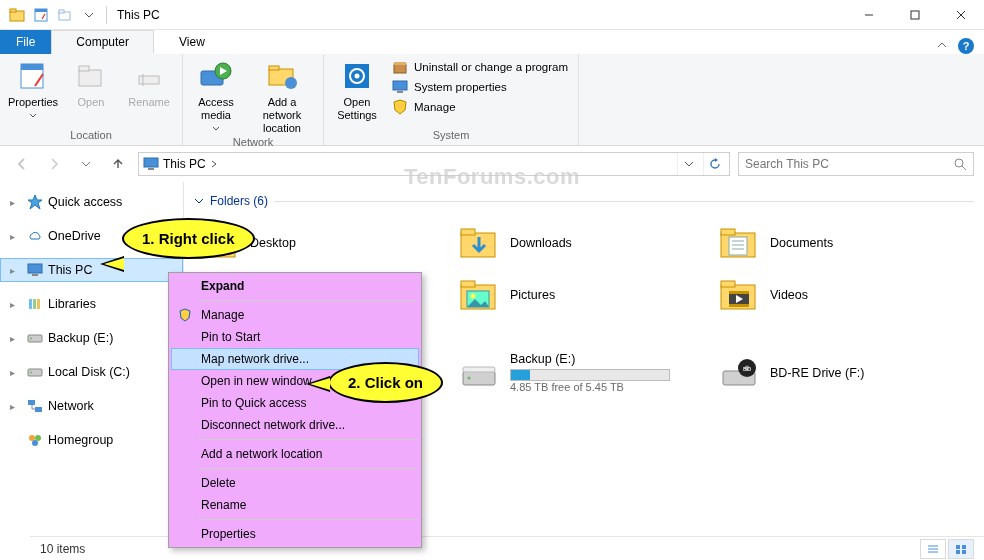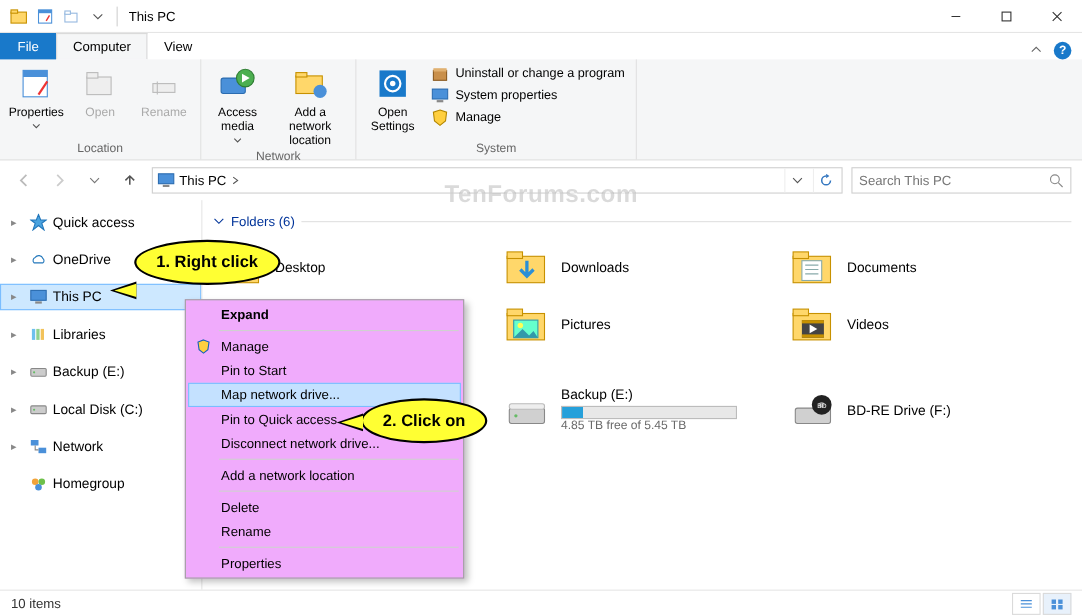--- a/index.html
+++ b/index.html
@@ -10,21 +10,21 @@
 .titlebar .qat { display: flex; align-items: center; gap: 2px; padding-left: 6px; }
 .qat-icon { width: 22px; height: 22px; display: flex; align-items: center; justify-content: center; }
 .titlebar .sep { width: 1px; height: 18px; background: #d0d0d0; margin: 0 4px; }
 .titlebar .title { margin-left: 6px; font-size: 12px; }
 .titlebar .wincontrols { margin-left: auto; display: flex; }
 .wincontrols div { width: 46px; height: 30px; display: flex; align-items: center; justify-content: center; color: #333; }
 
 
 .tabs { height: 24px; display: flex; align-items: flex-end; background: #fff; }
 .tab-file { background: #1979ca; color: #fff; padding: 4px 16px; font-size: 12px; height: 24px; display:flex; align-items:center; }
-.tab { padding: 4px 14px; font-size: 12px; border: 1px solid transparent; height: 24px; display:flex; align-items:center;}
+.tab { padding: 4px 24px; font-size: 12px; border: 1px solid transparent; height: 24px; display:flex; align-items:center;}
 .tab.active { border: 1px solid #dadada; border-bottom: 1px solid #f5f6f7; background: #f5f6f7; }
 .tabs-right { margin-left: auto; display: flex; align-items: center; gap: 10px; padding-right: 10px; }
 .help-icon { width: 16px; height: 16px; border-radius: 50%; background: #1979ca; color: #fff; display: flex; align-items: center; justify-content: center; font-size: 11px; font-weight: bold; }
 
 
 .ribbon { height: 92px; background: #f5f6f7; border-bottom: 1px solid #dadada; display: flex; }
 .ribbon-group { border-right: 1px solid #e1e1e1; padding: 2px 6px; display: flex; flex-direction: column; }
 .ribbon-group-body { flex: 1; display: flex; align-items: flex-start; gap: 4px; padding-top: 2px; }
 .ribbon-group-label { text-align: center; font-size: 11px; color: #666; padding-bottom: 2px; }
 .ribbon-btn-large { width: 70px; text-align: center; font-size: 11px; cursor: default; line-height: 1.2; }
@@ -36,21 +36,21 @@
 .ribbon-small-item .sico { width:16px; height:16px; display:flex; align-items:center; justify-content:center; }
 
 
 .navrow { height: 36px; display: flex; align-items: center; gap: 8px; padding: 4px 10px; background:#fff; }
 .nav-btn { width: 24px; height: 24px; display: flex; align-items: center; justify-content: center; color: #555; }
 .nav-btn.disabled { color: #ccc; }
 .addressbar { flex: 1; height: 24px; border: 1px solid #cfcfcf; display: flex; align-items: center; padding: 0 4px; gap: 4px; position: relative; }
 .addressbar .crumb { display: flex; align-items: center; gap: 4px; font-size: 12px; }
 .addressbar .spacer { flex: 1; }
 .addr-btn { width: 22px; height: 22px; display:flex; align-items:center; justify-content:center; border-left: 1px solid #eee; color:#555;}
-.searchbox { width: 200px; height: 24px; border: 1px solid #cfcfcf; display: flex; align-items: center; padding: 0 6px; color: #888; }
+.searchbox { width: 236px; height: 24px; border: 1px solid #cfcfcf; display: flex; align-items: center; padding: 0 6px; color: #888; }
 .searchbox input { border:none; outline:none; flex:1; font-size:12px; color:#888; background:transparent;}
 
 
 .body { display: flex; height: calc(560px - 30px - 24px - 92px - 36px - 24px); }
 .tree { width: 184px; border-right: 1px solid #e5e5e5; padding: 8px 0; overflow: hidden; }
 .tree-item { display: flex; align-items: center; gap: 4px; padding: 3px 6px 3px 10px; font-size: 12.5px; white-space: nowrap; }
 .tree-item .chev { width: 12px; color: #888; font-size: 10px; }
 .tree-item.selected { background: #cde8ff; outline: 1px solid #7abdff; outline-offset: -1px; }
 .tree-item .ticon { width: 18px; height: 18px; display:flex; align-items:center; justify-content:center; }
 .tree-gap { height: 10px; }
@@ -60,21 +60,21 @@
 .group-header .line { flex:1; height:1px; background:#e0e0e0; }
 .folder-grid { display: grid; grid-template-columns: repeat(3, 250px); gap: 2px 10px; }
 .folder-item { display:flex; align-items:center; gap:10px; padding: 4px; font-size: 12.5px; }
 .folder-item .ficon { width: 42px; height: 42px; display:flex; align-items:center; justify-content:center; }
 .folder-item .flabel { line-height:1.2; }
 .folder-item .sub { color:#6a6a6a; font-size:11px; }
 .drive-bar { width: 160px; height: 12px; border:1px solid #bcbcbc; background:#e8e8e8; margin-top:2px; position:relative; }
 .drive-bar .fill { position:absolute; left:0; top:0; bottom:0; background:#26a0da; }
 
 
-.statusbar { height: 24px; border-top: 1px solid #e5e5e5; display: flex; align-items: center; padding: 0 10px; font-size: 12px; color:#333; }
+.statusbar { height: 24px; border-top: 1px solid #e5e5e5; display: flex; align-items: center; padding: 0 10px; font-size: 12px; color:#333;margin-left:30px; }
 .statusbar .right { margin-left:auto; display:flex; gap:2px; }
 .view-toggle { width:26px; height:20px; border:1px solid #dadada; display:flex; align-items:center; justify-content:center; }
 
 
 .context-menu { position: absolute; left: 168px; top: 272px; width: 254px; background: #f0abfc; border: 1px solid #a0a0a0; box-shadow: 3px 3px 6px rgba(0,0,0,0.25); padding: 2px; z-index: 50; }
 .context-menu .cm-item { display:flex; align-items:center; gap:8px; padding:4px 10px 4px 30px; font-size:12px; position:relative; }
 .context-menu .cm-item.bold { font-weight:700; }
 .context-menu .cm-item.hover { background:#c4e1ff; border:1px solid #7abdff; padding:3px 9px 3px 29px; }
 .context-menu .cm-sep { height:1px; background:#d0d0d0; margin:3px 2px 3px 28px; }
 .context-menu .cm-icon { position:absolute; left:6px; width:16px; height:16px; display:flex; align-items:center; justify-content:center; }
@@ -564,20 +564,23 @@
       </span>
       <span>Manage</span>
     </div>
   <div class="cm-item">
       <span>Pin to Start</span>
     </div>
   <div class="cm-item hover">
       <span>Map network drive...</span>
     </div>
   <div class="cm-item">
+      <span>Open in new window</span>
+    </div>
+  <div class="cm-item">
       <span>Pin to Quick access</span>
     </div>
   <div class="cm-item">
       <span>Disconnect network drive...</span>
     </div>
   <div class="cm-sep"></div>
   <div class="cm-item">
       <span>Add a network location</span>
     </div>
   <div class="cm-sep"></div>

